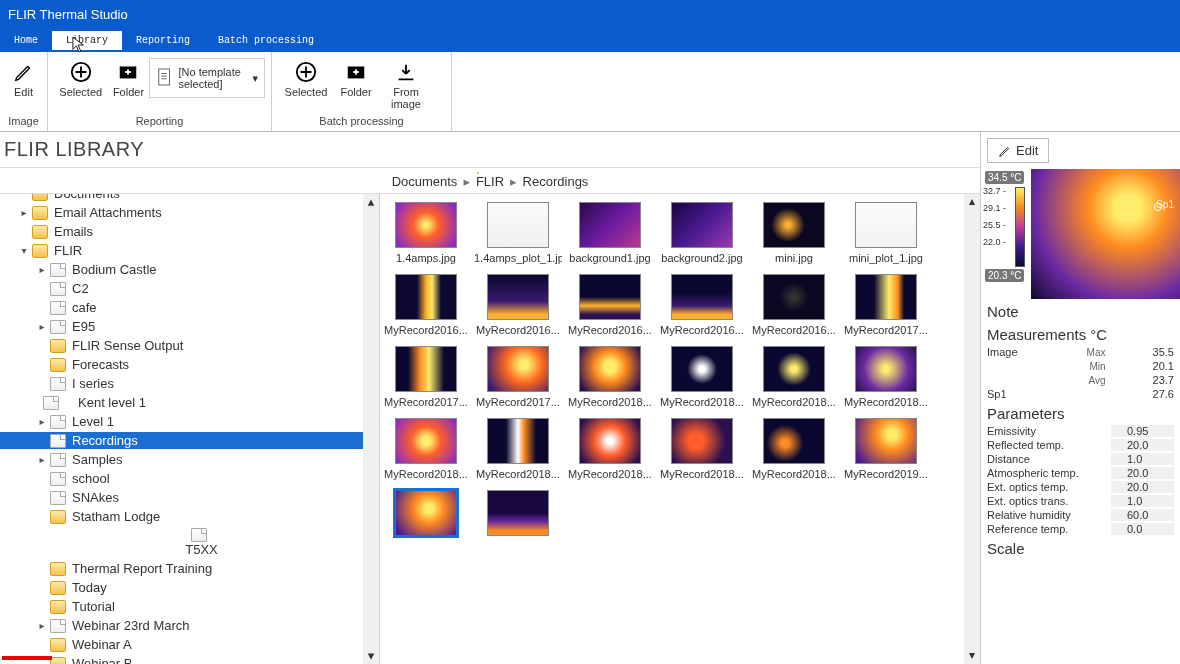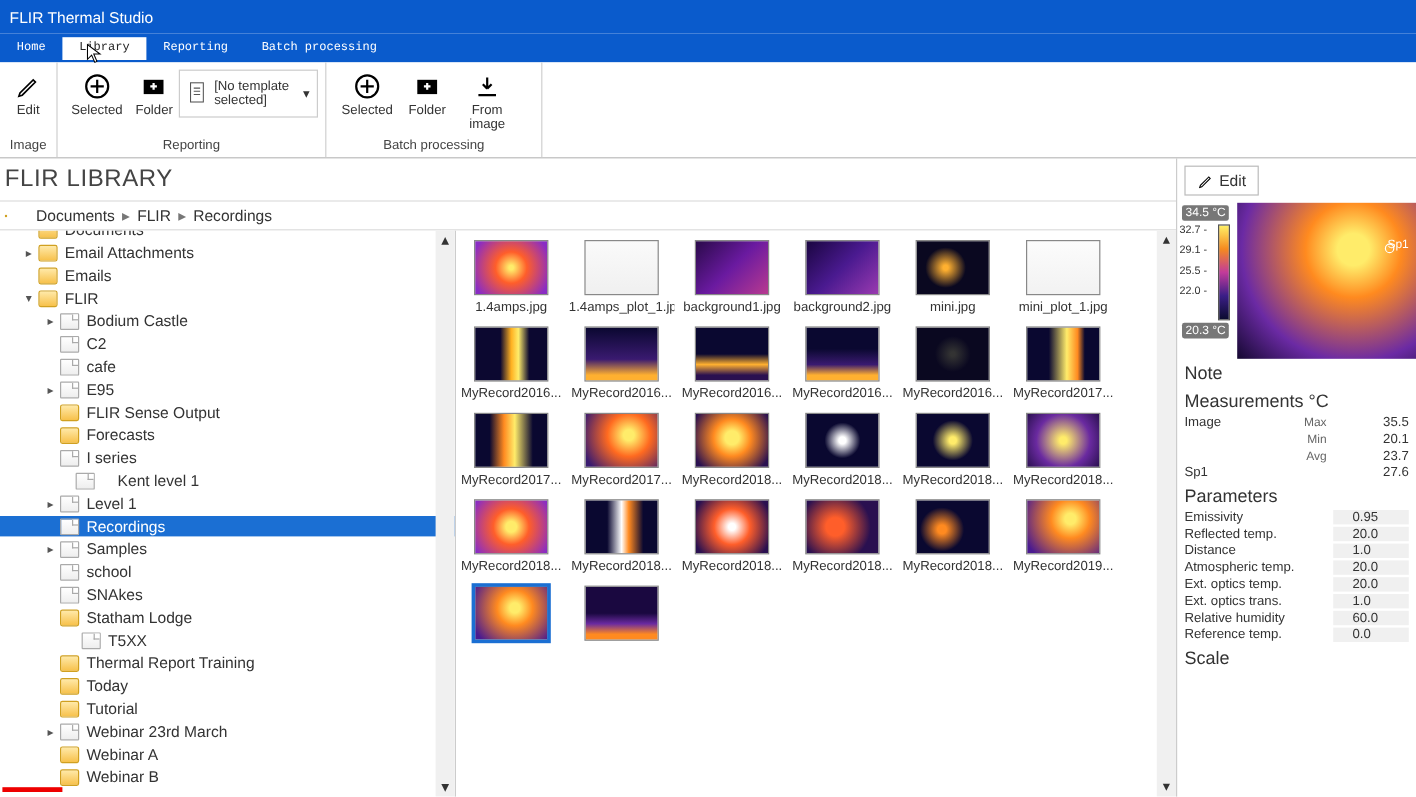--- a/index.html
+++ b/index.html
@@ -18,21 +18,21 @@
 .tbtn { display: flex; flex-direction: column; align-items: center; width: 56px; padding: 2px 0; cursor: pointer; font-size: 11px; text-align: center; }
 .tbtn .ticon { width: 28px; height: 24px; margin-bottom: 2px; display:flex; align-items:center; justify-content:center; }
 .tbtn.template { width: auto; flex-direction: row; border:1px solid #ccc; padding:4px 6px; align-items:center; height:40px; }
 .tbtn.template .tlabel { font-size:11px; text-align:left; margin-left:4px; width:70px; }
 
 .content { display: flex; height: 532px; }
 .left { width: 980px; display: flex; flex-direction: column; }
 .right { width: 200px; border-left: 1px solid #ccc; display:flex; flex-direction:column; overflow:hidden;}
 
 .lib-header { font-size: 20px; letter-spacing: 0.5px; padding: 6px 4px; color:#444; }
-.breadcrumb { display:flex; align-items:center; padding:4px; font-size:13px; border-top:1px solid #ddd; border-bottom:1px solid #ddd; }
+.breadcrumb { display:flex; align-items:center; padding:4px; font-size:13px; border-top:1px solid #ddd; border-bottom:1px solid #ddd;flex-direction:column; }
 .breadcrumb .sep { margin:0 6px; color:#777; }
 
 .browser { flex:1; display:flex; overflow:hidden; }
 .tree { width: 380px; border-right:1px solid #ccc; overflow:auto; font-size:13px; position:relative;}
 .tree-scrollbar { position:absolute; right:0; top:0; width:16px; height:100%; background:#f0f0f0; }
 .tree ul { list-style:none; }
 .tree li { padding:1px 0 1px 0; white-space:nowrap; }
 .tree .node { display:flex; align-items:center; padding:1px 0 1px 4px; cursor:pointer; }
 .tree .node.selected { background:#1b6fd3; color:#fff; }
 .tree .exp { display:inline-block; width:12px; text-align:center; color:#555; font-size:10px; margin-right:2px;}
@@ -255,21 +255,21 @@
               </div>
             </li>
             <li>
               <div class="node" style="padding-left: 36px;">
                 <span class="exp"></span>
                 <span class="ficon doc"></span>
                 <span>I series</span>
               </div>
             </li>
             <li>
-              <div class="node" style="padding-left: 36px; gap: 13px;">
+              <div class="node" style="padding-left: 16px; gap: 13px;">
                 <span class="exp"></span>
                 <span class="ficon doc"></span>
                 <span>Kent level 1</span>
               </div>
             </li>
             <li>
               <div class="node" style="padding-left: 36px;">
                 <span class="exp">▸</span>
                 <span class="ficon doc"></span>
                 <span>Level 1</span>
@@ -304,21 +304,21 @@
               </div>
             </li>
             <li>
               <div class="node" style="padding-left: 36px;">
                 <span class="exp"></span>
                 <span class="ficon folder"></span>
                 <span>Statham Lodge</span>
               </div>
             </li>
             <li>
-              <div class="node" style="padding-left: 54px;">
+              <div class="node" style="padding-left: 24px; flex-direction: column;">
                 <span class="exp"></span>
                 <span class="ficon doc"></span>
                 <span>T5XX</span>
               </div>
             </li>
             <li>
               <div class="node" style="padding-left: 36px;">
                 <span class="exp"></span>
                 <span class="ficon folder"></span>
                 <span>Thermal Report Training</span>

